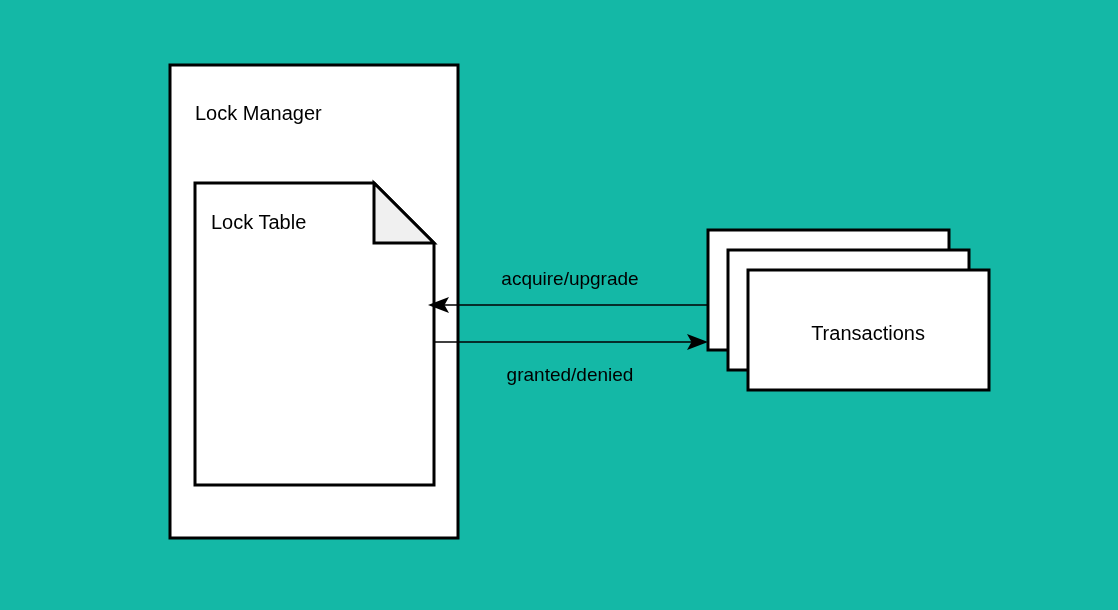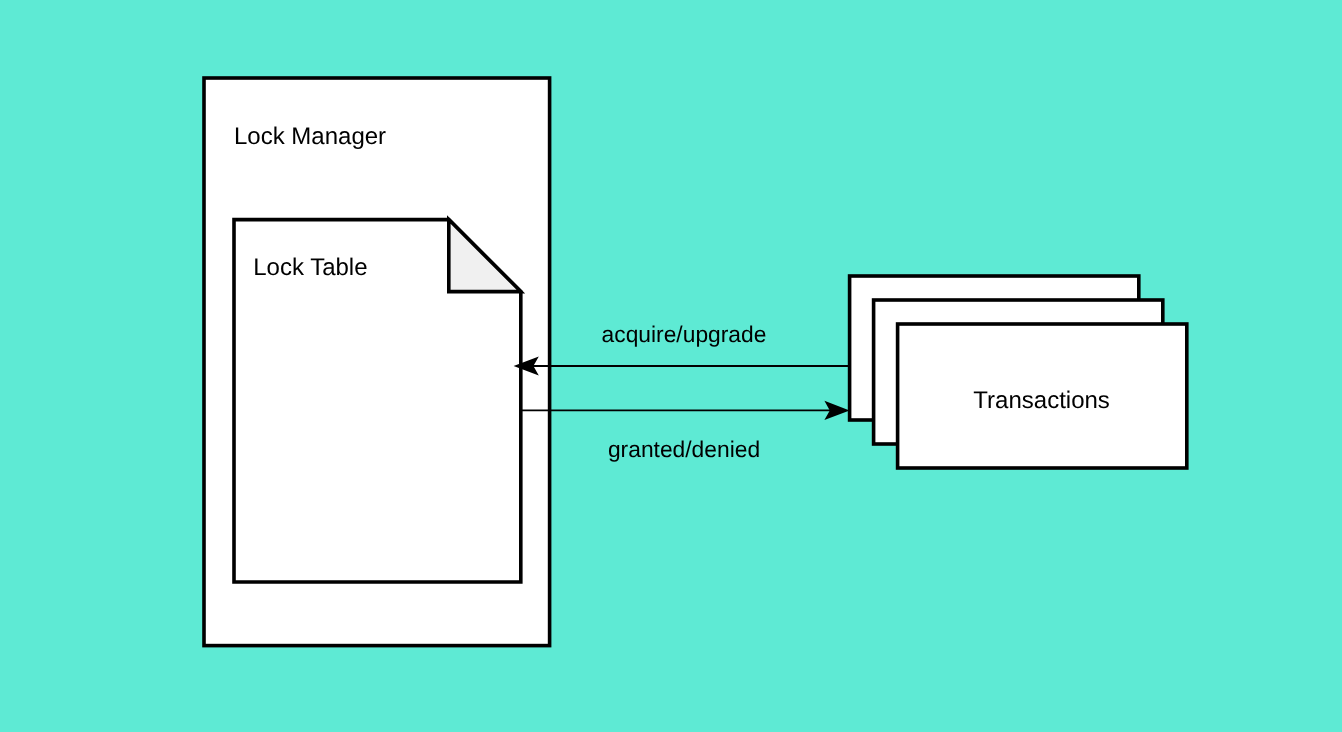--- a/index.html
+++ b/index.html
@@ -8,21 +8,21 @@
     background: #ffffff;
   }
   body {
     font-family: "Liberation Sans", sans-serif;
     -webkit-font-smoothing: antialiased;
   }
   #canvas {
     position: relative;
     width: 1118px;
     height: 610px;
-    background: #5eead4;
+    background: #14b8a6;
     overflow: hidden;
   }
   #diagram-svg {
     position: absolute;
     left: 0;
     top: 0;
     width: 1118px;
     height: 610px;
     display: block;
   }

